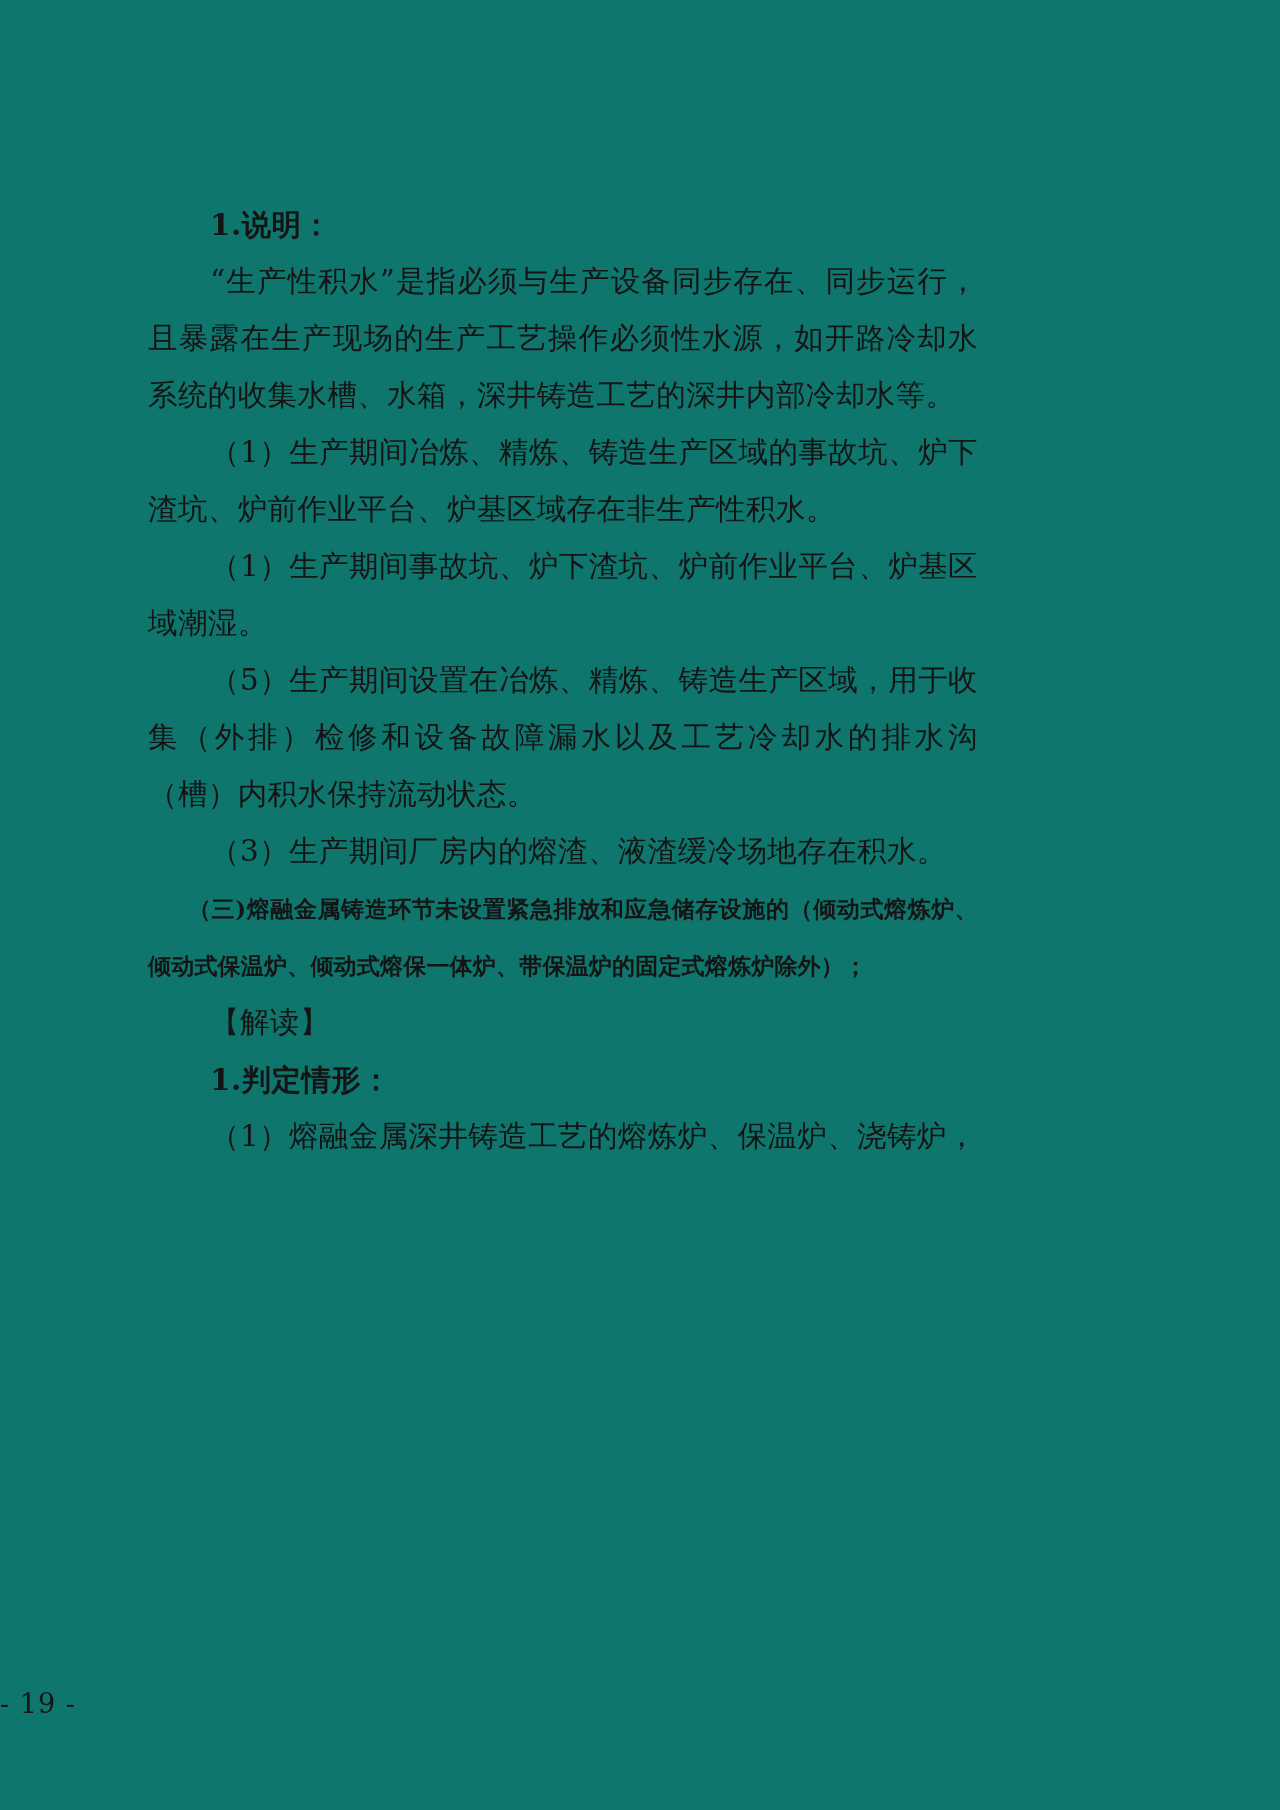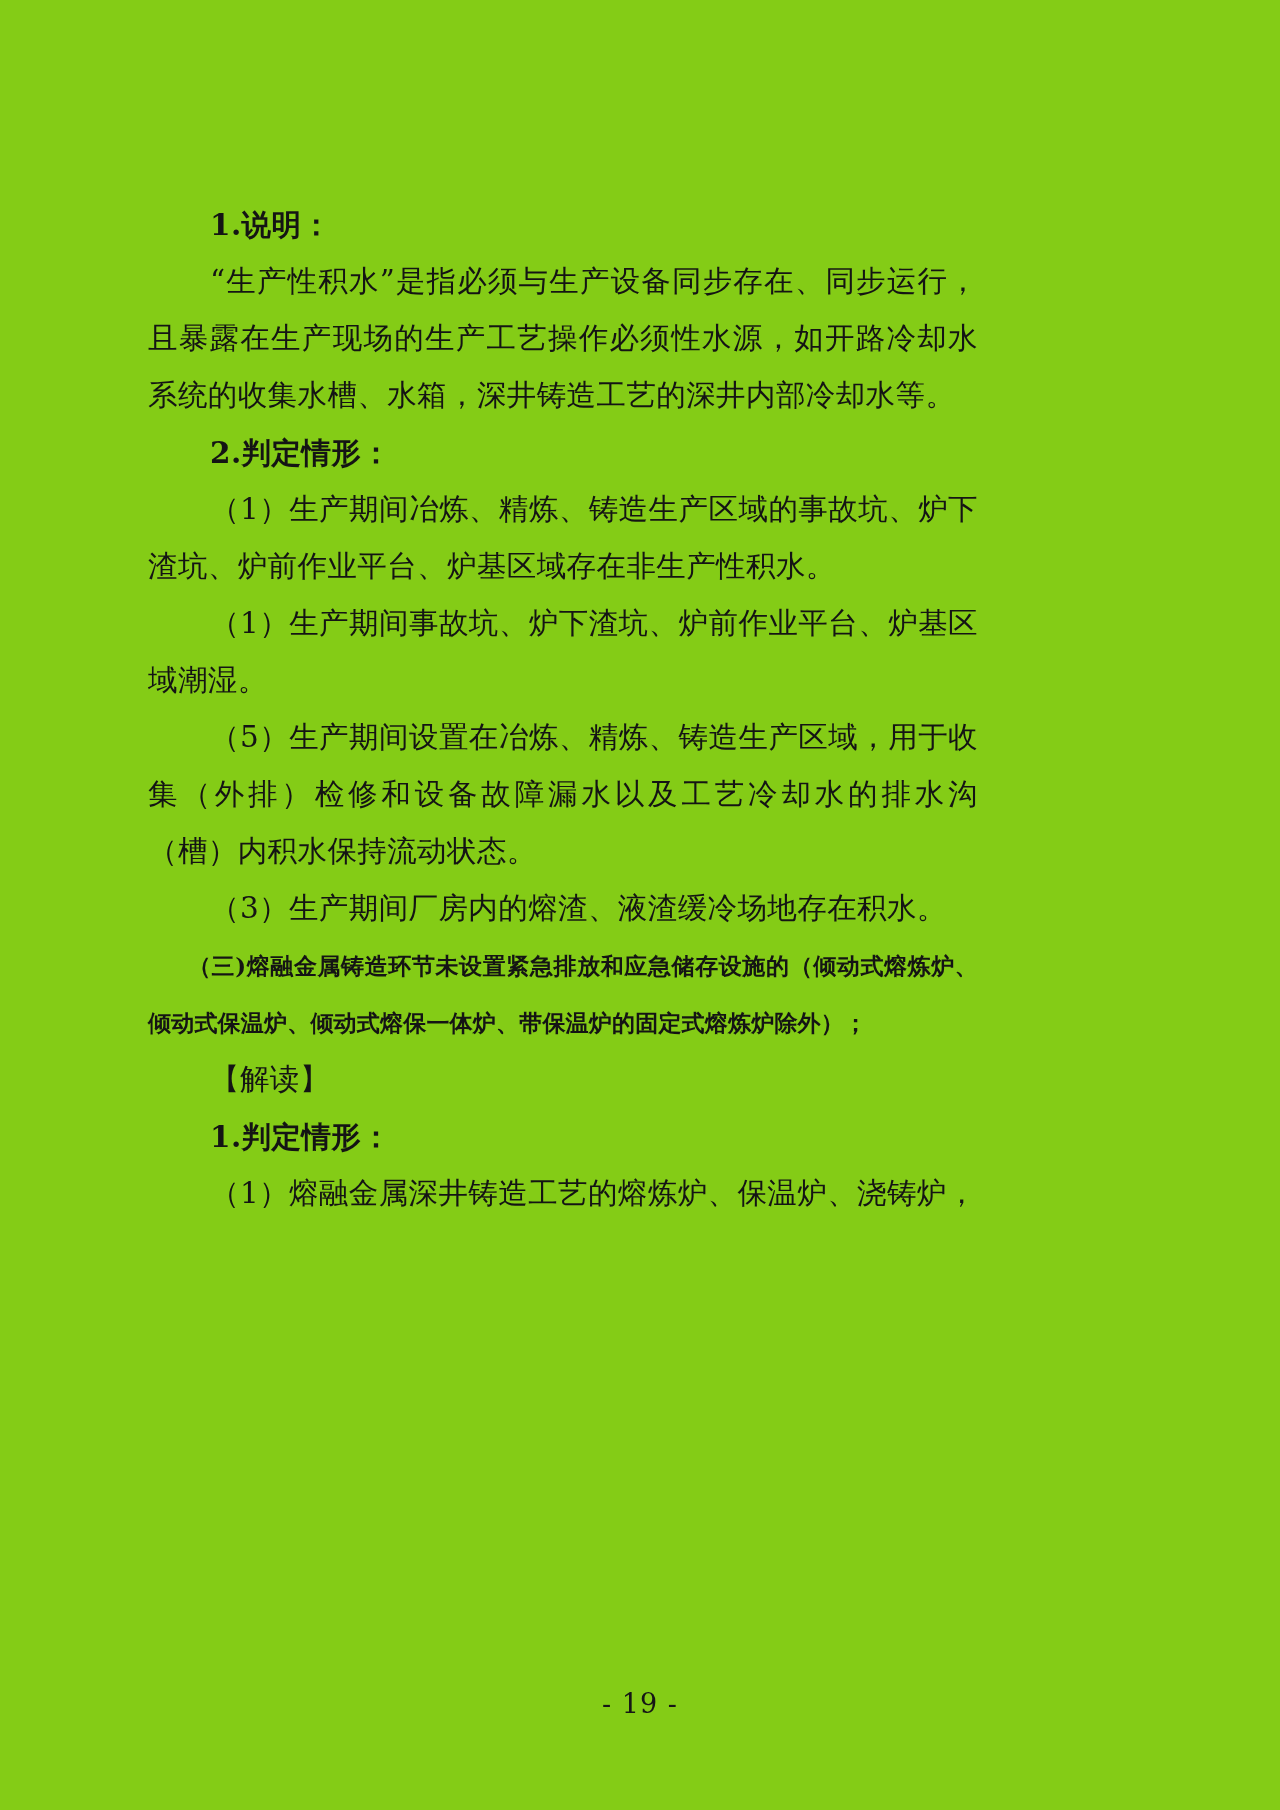--- a/index.html
+++ b/index.html
@@ -14,21 +14,21 @@
     font-family: "DejaVu Serif", "Liberation Serif", serif;
     color: #111111;
     overflow: hidden;
   }
   .page {
     position: absolute;
     left: 0;
     top: 0;
     width: 1280px;
     height: 1810px;
-    background: #84cc16;
+    background: #0f766e;
   }
   .content {
     position: absolute;
     left: 148px;
     top: 196px;
     width: 830px;
   }
   p {
     margin: 0;
     font-size: 29.5px;
@@ -52,37 +52,36 @@
     text-indent: 40px;
     letter-spacing: 0.2px;
     margin: 0;
     text-align: justify;
   }
   .pagenum {
     position: absolute;
     left: 0;
     top: 1688px;
     width: 1280px;
-    text-align: center;
+    text-align: left;
     font-size: 27px;
     letter-spacing: 1px;
     color: #161616;
     font-family: "DejaVu Serif", "Liberation Serif", serif;
   }
 </style>
 </head>
 <body>
 
 <div class="page">
   <div class="content">
 
     <p class="heading">1.说明：</p>
     <p class="indent">“生产性积水”是指必须与生产设备同步存在、同步运行，且暴露在生产现场的生产工艺操作必须性水源，如开路冷却水系统的收集水槽、水箱，深井铸造工艺的深井内部冷却水等。</p>
 
-    <p class="heading">2.判定情形：</p>
     <p class="indent">（1）生产期间冶炼、精炼、铸造生产区域的事故坑、炉下渣坑、炉前作业平台、炉基区域存在非生产性积水。</p>
 
     <p class="indent">（1）生产期间事故坑、炉下渣坑、炉前作业平台、炉基区域潮湿。</p>
     <p class="indent">（5）生产期间设置在冶炼、精炼、铸造生产区域，用于收集（外排）检修和设备故障漏水以及工艺冷却水的排水沟（槽）内积水保持流动状态。</p>
     <p class="indent">（3）生产期间厂房内的熔渣、液渣缓冷场地存在积水。</p>
 
     <p class="blocktitle">（三)熔融金属铸造环节未设置紧急排放和应急储存设施的（倾动式熔炼炉、倾动式保温炉、倾动式熔保一体炉、带保温炉的固定式熔炼炉除外）；</p>
 
     <p class="indent">【解读】</p>
 

